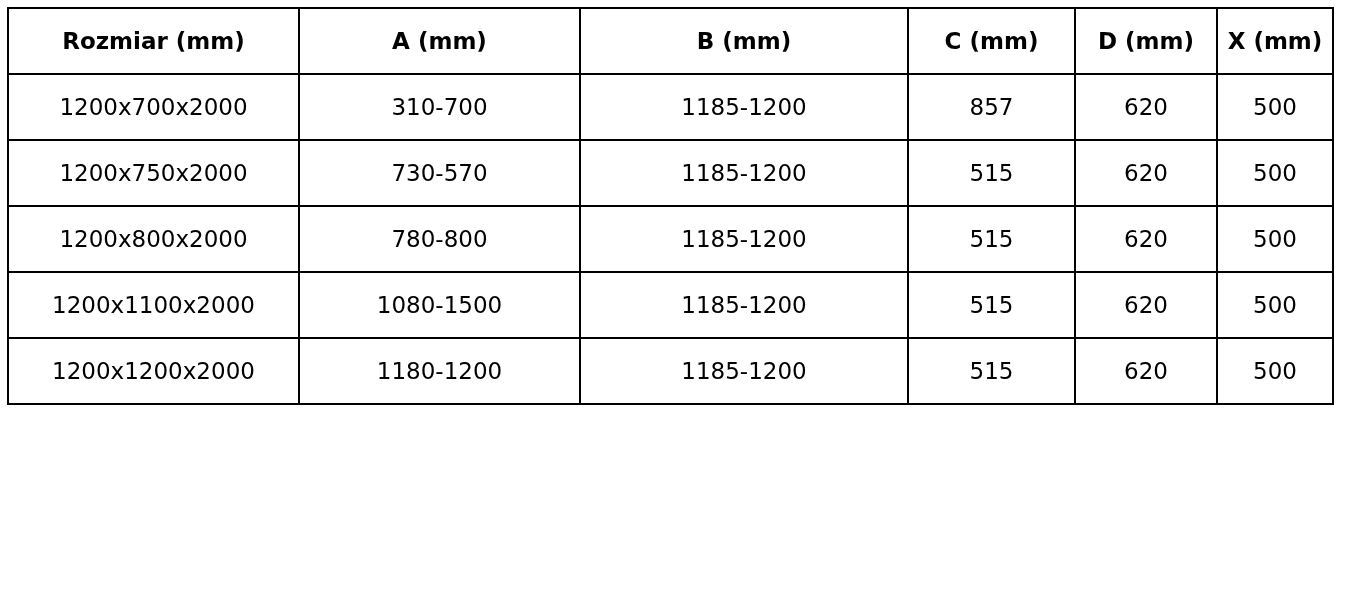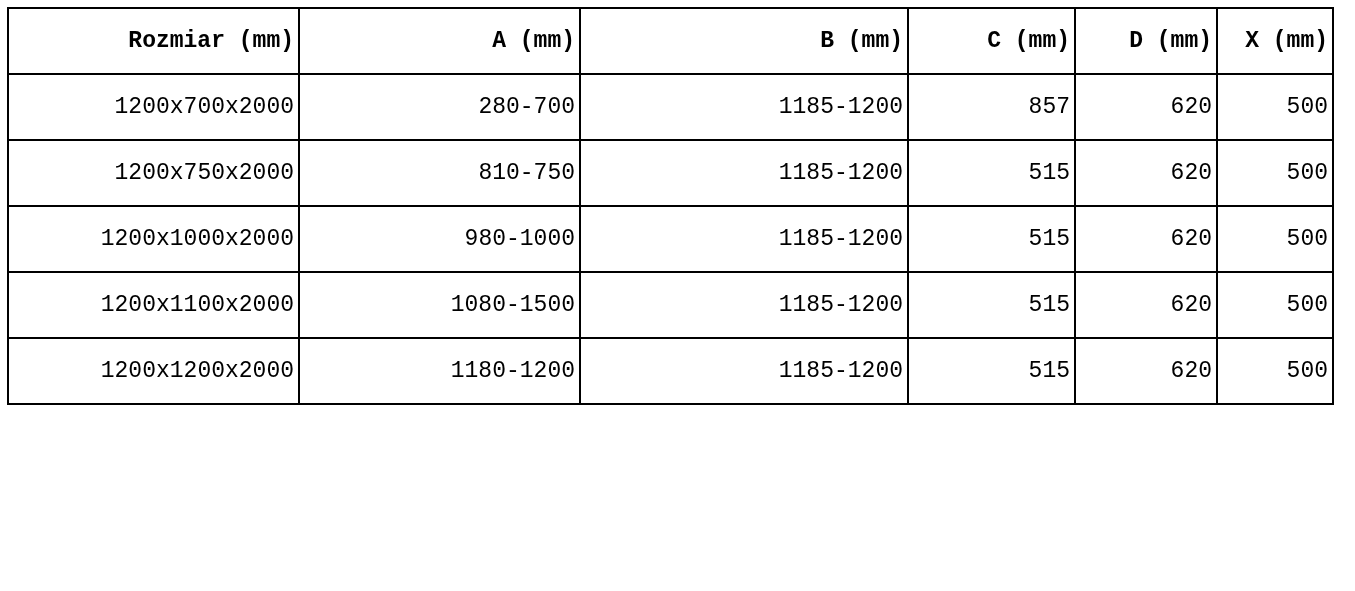--- a/index.html
+++ b/index.html
@@ -22,27 +22,26 @@
   table.size-table {
     border-collapse: collapse;
     width: 1325px;
     margin-left: 7px;
     margin-top: 7px;
     table-layout: fixed;
   }
   table.size-table th,
   table.size-table td {
     border: 2px solid #000000;
-    text-align: right;
+    text-align: center;
     vertical-align: middle;
     height: 64px;
     font-size: 23px;
     padding: 0 4px;
     white-space: nowrap;
-    font-family: Liberation Mono, monospace;
   }
   table.size-table th {
     font-weight: bold;
     font-size: 23px;
   }
   table.size-table td {
     font-weight: normal;
   }
   
   col.c0 { width: 291px; }
@@ -71,37 +70,37 @@
         <th>A (mm)</th>
         <th>B (mm)</th>
         <th>C (mm)</th>
         <th>D (mm)</th>
         <th>X (mm)</th>
       </tr>
     </thead>
     <tbody>
       <tr>
         <td>1200x700x2000</td>
-        <td>280-700</td>
+        <td>310-700</td>
         <td>1185-1200</td>
         <td>857</td>
         <td>620</td>
         <td>500</td>
       </tr>
       <tr>
         <td>1200x750x2000</td>
-        <td>810-750</td>
+        <td>730-570</td>
         <td>1185-1200</td>
         <td>515</td>
         <td>620</td>
         <td>500</td>
       </tr>
       <tr>
-        <td>1200x1000x2000</td>
-        <td>980-1000</td>
+        <td>1200x800x2000</td>
+        <td>780-800</td>
         <td>1185-1200</td>
         <td>515</td>
         <td>620</td>
         <td>500</td>
       </tr>
       <tr>
         <td>1200x1100x2000</td>
         <td>1080-1500</td>
         <td>1185-1200</td>
         <td>515</td>

